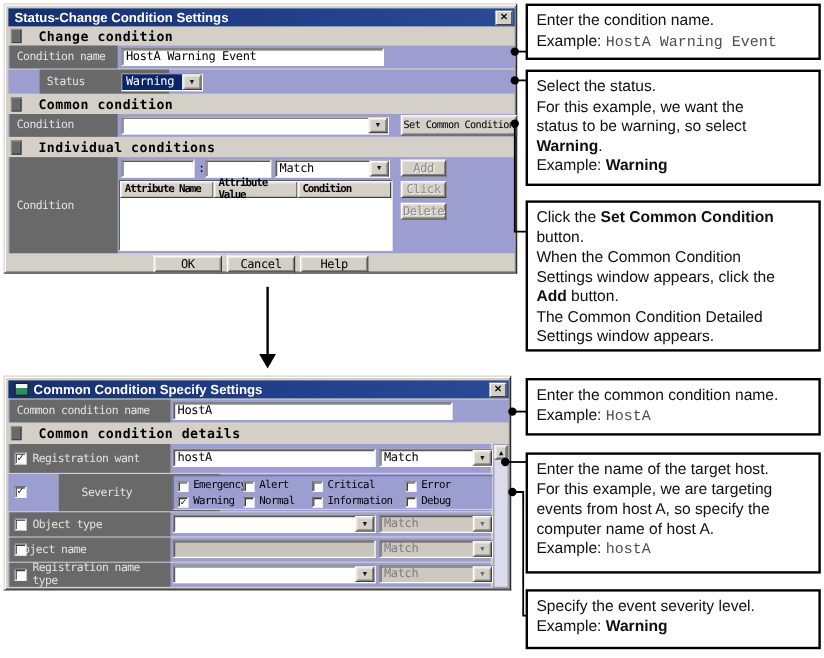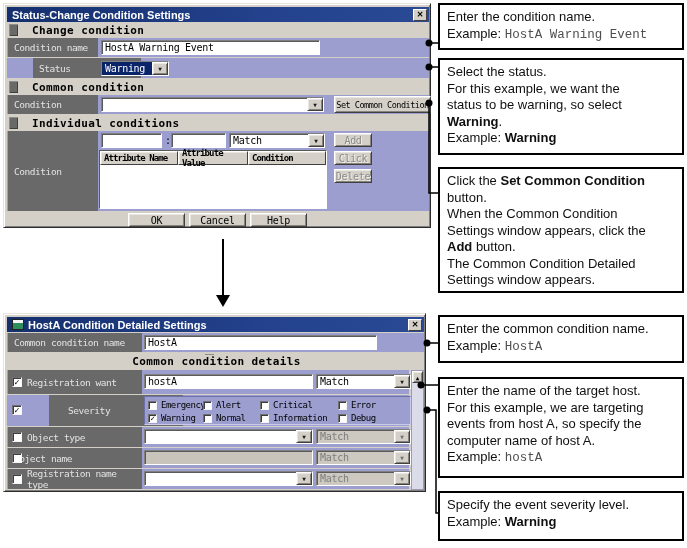--- a/index.html
+++ b/index.html
@@ -155,30 +155,30 @@
 
     <div class="btn" style="left:124px; top:209px; width:57px; height:14px;">OK</div>
     <div class="btn" style="left:185px; top:209px; width:57px; height:14px;">Cancel</div>
     <div class="btn" style="left:246px; top:209px; width:57px; height:14px;">Help</div>
   </div>
 
   <div class="dlg" style="left:3px; top:313px; width:423px; height:179px;">
 
     <div class="titlebar" style="left:3px; top:3px; width:417px; height:15px;">
       <span class="winicon"></span>
-      <span>HostA Condition Detailed Settings</span>
+      <span>Common Condition Specify Settings</span>
       <span class="xbtn">✕</span>
     </div>
 
     <div class="lav" style="position:absolute; left:3px; top:19px; width:417px; height:19px;">
       <div class="rowlabel" style="left:1px; top:0; width:134px; height:19px;">Common condition name</div>
       <input class="tin" style="left: 137px; top: 2px; width: 233px; height: 15px;" value="HostA">
     </div>
 
-    <div class="hdr" style="left:5px; top:40px; width:415px; height:14px;flex-direction:column;">
+    <div class="hdr" style="left:5px; top:40px; width:415px; height:14px;">
       <span class="chip"></span>
       <span>Common condition details</span>
     </div>
 
     <div class="lav" style="position:absolute; left:3px; top:56px; width:402px; height:24px;">
       <div class="rowlabel" style="left:1px; top:0; width:134px; height:24px; padding-left:19px;">Registration want</div>
       <span class="ckb" style="left:5px; top:7px;">✓</span>
       <input class="tin" style="left: 137px; top: 4px; width: 169px; height: 15px;" value="hostA">
       <div class="combo" style="left:309px; top:4px; width:95px; height:15px;">
         <span class="val">Match</span>

